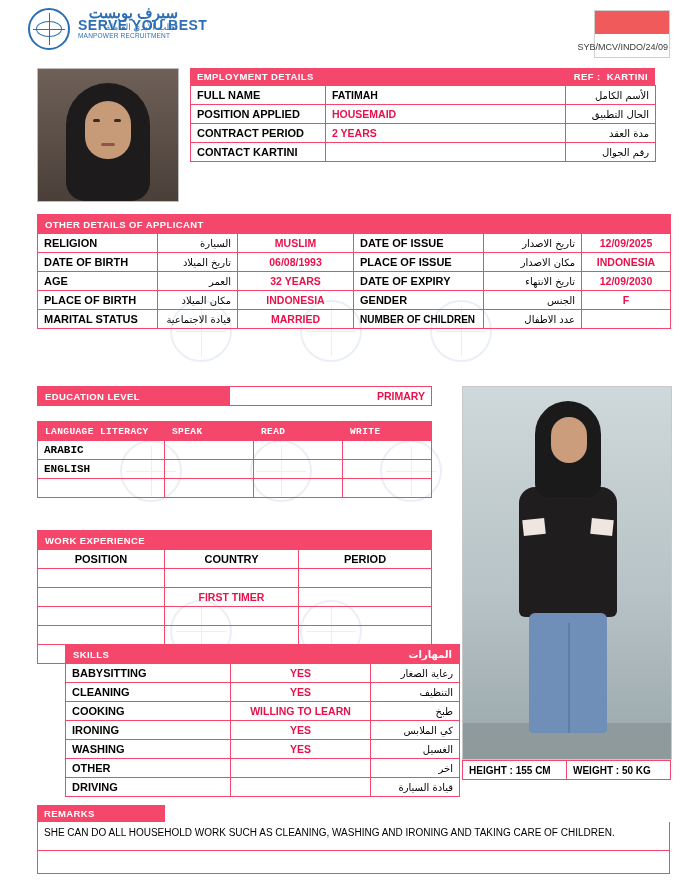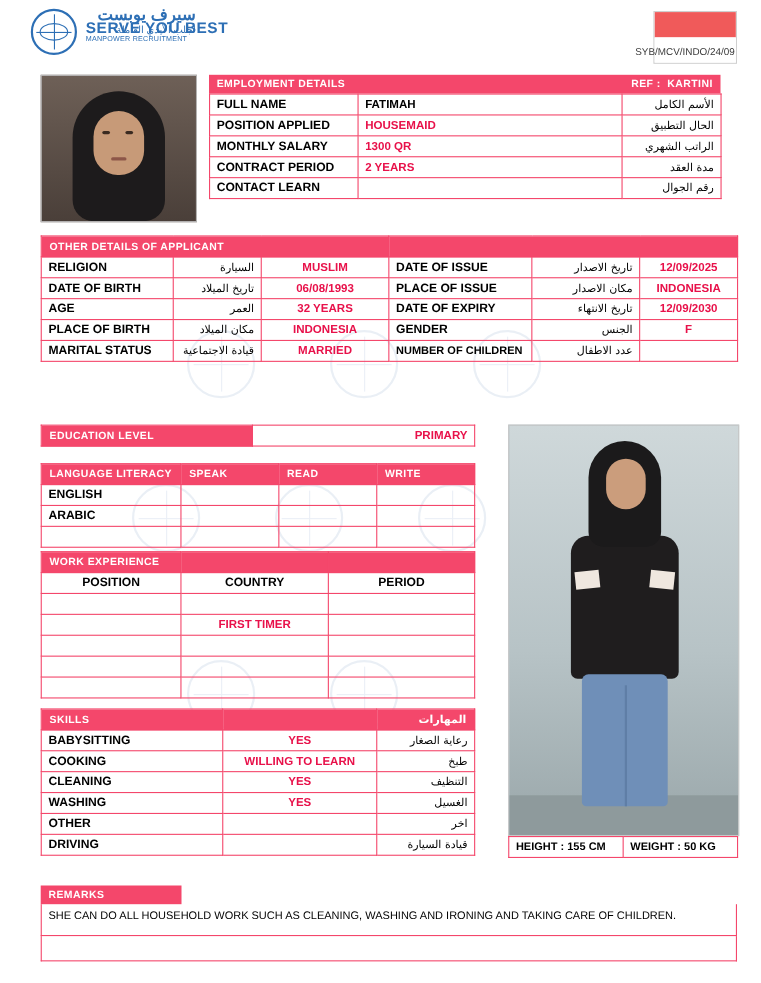--- a/index.html
+++ b/index.html
@@ -168,36 +168,37 @@
     position: absolute;
     left: 37px;
     top: 386px;
     width: 394px;
   }
   .lang {
     position: absolute;
     left: 37px;
     top: 421px;
     width: 394px;
+    font-family: Liberation Mono, monospace;
   }
   .lang table { width: 100%; }
   .work {
     position: absolute;
     left: 37px;
-    top: 501px;
+    top: 530px;
     width: 394px;
   }
   .work table { width: 100%; }
   .skills {
     position: absolute;
     left: 37px;
     top: 644px;
     width: 394px;
   }
-  .skills table { width: 100%; }
+  .skills table { width: 100%; margin-left: 28px; }
   .fullphoto {
     position: absolute;
     left: 462px;
     top: 386px;
     width: 208px;
     height: 372px;
     border: 1px solid #c8c8c8;
     overflow: hidden;
     background: #b9c5c9;
   }
@@ -350,31 +351,26 @@
             <td class="lbl">FULL NAME</td>
             <td style="font-weight:bold;font-size:10.5px;">FATIMAH</td>
             <td class="ar">الأسم الكامل</td>
           </tr>
           <tr>
             <td class="lbl">POSITION APPLIED</td>
             <td class="val">HOUSEMAID</td>
             <td class="ar">الحال التطبيق</td>
           </tr>
           <tr>
-            <td class="lbl">MONTHLY SALARY</td>
-            <td class="val">1300 QR</td>
-            <td class="ar">الراتب الشهري</td>
-          </tr>
-          <tr>
             <td class="lbl">CONTRACT PERIOD</td>
             <td class="val">2 YEARS</td>
             <td class="ar">مدة العقد</td>
           </tr>
           <tr>
-            <td class="lbl">CONTACT LEARN</td>
+            <td class="lbl">CONTACT KARTINI</td>
             <td class="val"></td>
             <td class="ar">رقم الجوال</td>
           </tr>
         </tbody>
       </table>
     </div>
 
     <div class="other">
       <table>
         <colgroup>
@@ -459,27 +455,27 @@
             <col style="width:89px">
           </colgroup>
         <tbody>
           <tr>
             <td class="redbar">LANGUAGE LITERACY</td>
             <td class="redbar">SPEAK</td>
             <td class="redbar">READ</td>
             <td class="redbar">WRITE</td>
           </tr>
           <tr>
+            <td class="lbl">ARABIC</td>
+            <td></td>
+            <td></td>
+            <td></td>
+          </tr>
+          <tr>
             <td class="lbl">ENGLISH</td>
-            <td></td>
-            <td></td>
-            <td></td>
-          </tr>
-          <tr>
-            <td class="lbl">ARABIC</td>
             <td></td>
             <td></td>
             <td></td>
           </tr>
           <tr>
             <td class="lbl"></td>
             <td></td>
             <td></td>
             <td></td>
           </tr>
@@ -546,28 +542,33 @@
             <td class="redbar">SKILLS</td>
             <td class="redbar"></td>
             <td class="redbar ar" style="color:#fff;font-weight:bold;">المهارات</td>
           </tr>
           <tr>
             <td class="lbl">BABYSITTING</td>
             <td class="val ctr">YES</td>
             <td class="ar">رعاية الصغار</td>
           </tr>
           <tr>
+            <td class="lbl">CLEANING</td>
+            <td class="val ctr">YES</td>
+            <td class="ar">التنظيف</td>
+          </tr>
+          <tr>
             <td class="lbl">COOKING</td>
             <td class="val ctr">WILLING TO LEARN</td>
             <td class="ar">طبخ</td>
           </tr>
           <tr>
-            <td class="lbl">CLEANING</td>
+            <td class="lbl">IRONING</td>
             <td class="val ctr">YES</td>
-            <td class="ar">التنظيف</td>
+            <td class="ar">كي الملابس</td>
           </tr>
           <tr>
             <td class="lbl">WASHING</td>
             <td class="val ctr">YES</td>
             <td class="ar">الغسيل</td>
           </tr>
           <tr>
             <td class="lbl">OTHER</td>
             <td class="val ctr"></td>
             <td class="ar">اخر</td>

